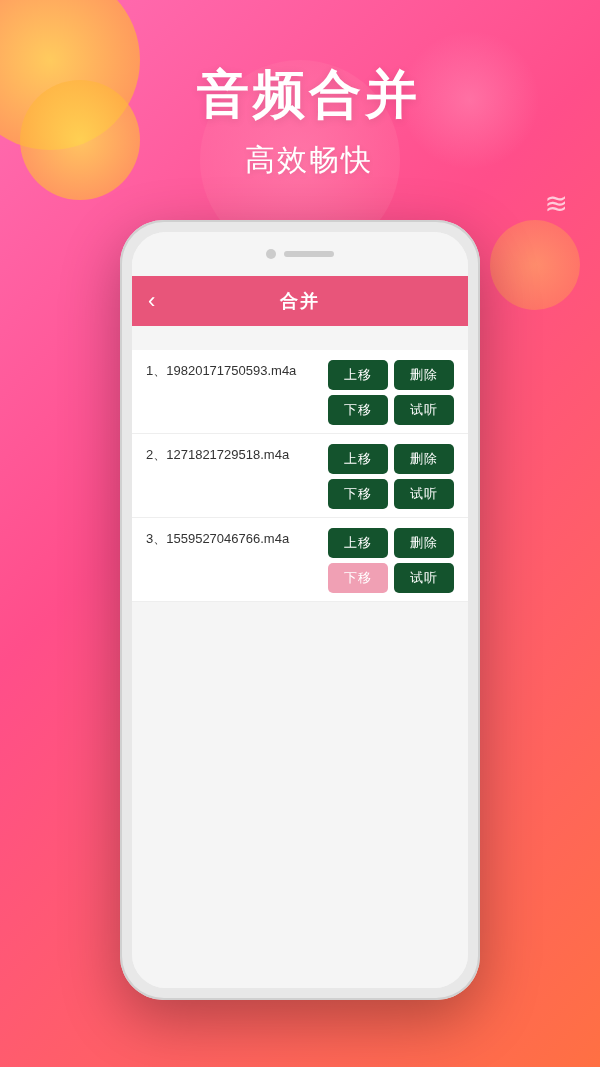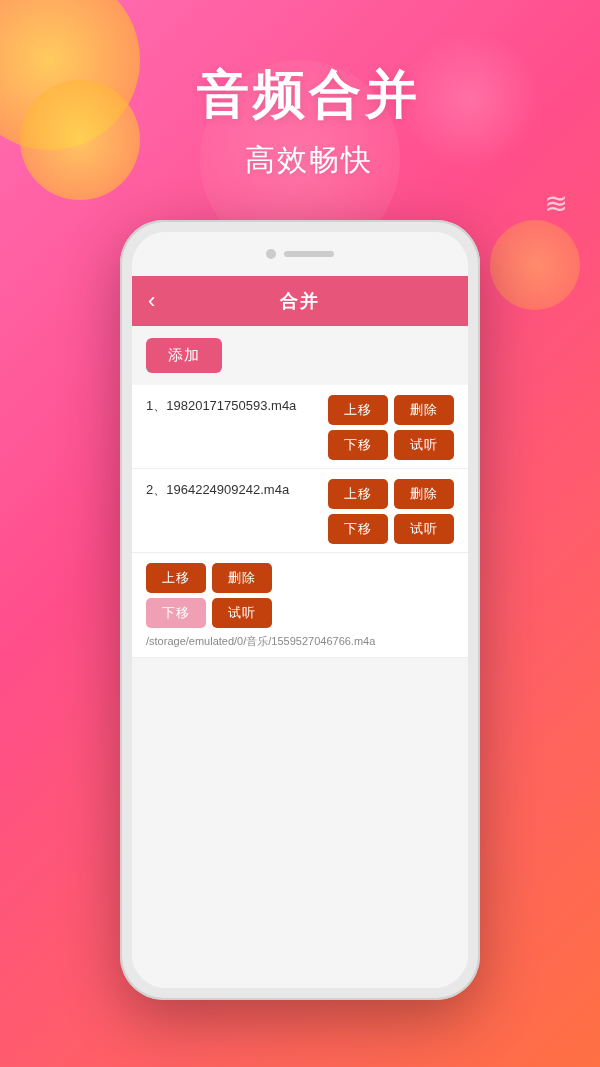--- a/index.html
+++ b/index.html
@@ -227,21 +227,21 @@
     .file-buttons {
       display: flex;
       flex-direction: column;
       gap: 5px;
     }
     .file-btn-row {
       display: flex;
       gap: 6px;
     }
     .btn-sm {
-      background: #c2410c;
+      background: #14532d;
       color: white;
       border: none;
       border-radius: 5px;
       padding: 6px 14px;
       font-size: 13px;
       cursor: pointer;
       letter-spacing: 1px;
       min-width: 60px;
       text-align: center;
     }
@@ -282,21 +282,20 @@
       </div>
 
       <div class="app-content">
 
         <div class="app-header">
           <span class="app-header-back">‹</span>
           <span class="app-header-title">合并</span>
         </div>
 
         <div class="action-row">
-          <button class="btn-pink">添加</button>
         </div>
 
         <div class="file-list">
 
           <div class="file-item">
             <div class="file-item-header">
               <div class="file-name">1、19820171750593.m4a</div>
               <div class="file-buttons">
                 <div class="file-btn-row">
                   <button class="btn-sm">上移</button>
@@ -305,47 +304,47 @@
                 <div class="file-btn-row">
                   <button class="btn-sm">下移</button>
                   <button class="btn-sm">试听</button>
                 </div>
               </div>
             </div>
           </div>
 
           <div class="file-item">
             <div class="file-item-header">
-              <div class="file-name">2、1964224909242.m4a</div>
+              <div class="file-name">2、1271821729518.m4a</div>
               <div class="file-buttons">
                 <div class="file-btn-row">
                   <button class="btn-sm">上移</button>
                   <button class="btn-sm">删除</button>
                 </div>
                 <div class="file-btn-row">
                   <button class="btn-sm">下移</button>
                   <button class="btn-sm">试听</button>
                 </div>
               </div>
             </div>
           </div>
 
           <div class="file-item">
             <div class="file-item-header">
+              <div class="file-name">3、1559527046766.m4a</div>
               <div class="file-buttons">
                 <div class="file-btn-row">
                   <button class="btn-sm">上移</button>
                   <button class="btn-sm">删除</button>
                 </div>
                 <div class="file-btn-row">
                   <button class="btn-sm disabled">下移</button>
                   <button class="btn-sm">试听</button>
                 </div>
               </div>
             </div>
-            <div class="file-path">/storage/emulated/0/音乐/1559527046766.m4a</div>
           </div>
 
         </div>
       </div>
     </div>
   </div>
 </div>
 
 </body></html>

